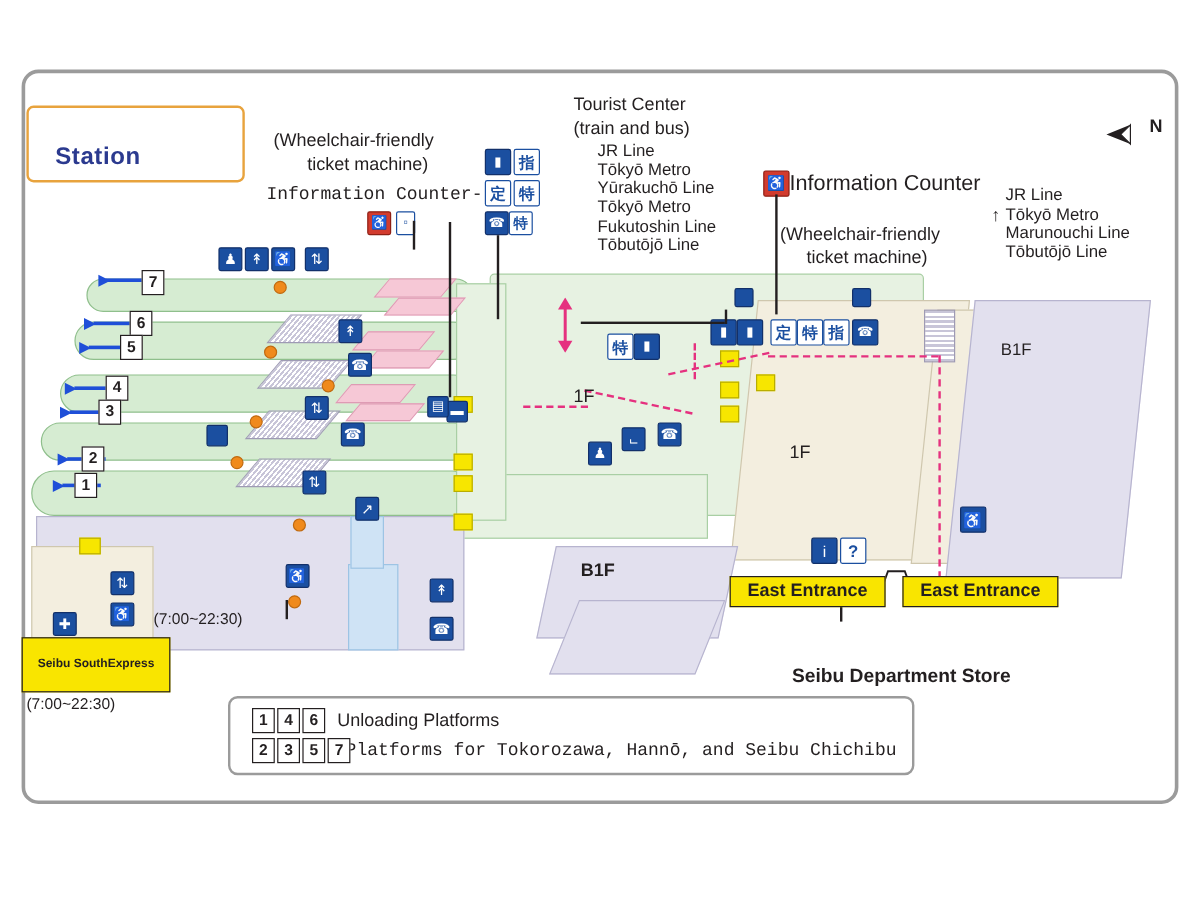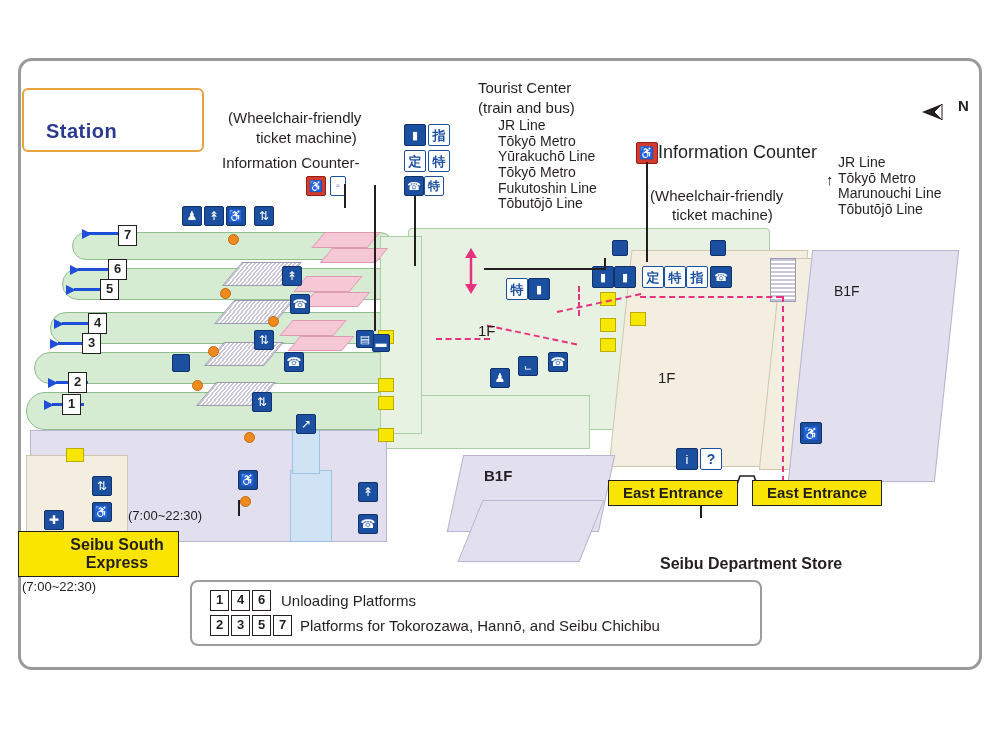--- a/index.html
+++ b/index.html
@@ -252,21 +252,21 @@
   <div class="ll" style="left:604px;top:258px;width:1.5px;height:12px;"></div>
   <div class="ll" style="left:700px;top:500px;width:1.5px;height:18px;"></div>
   <div class="ll" style="left:238px;top:500px;width:1.5px;height:16px;"></div>
 
   <svg class="abs" style="left:730px;top:472px;" width="34" height="26" viewBox="0 0 34 26">
     <path d="M2,26 L10,4 L24,4 L32,26" fill="none" stroke="#231f20" stroke-width="1.6"></path>
   </svg>
 
   <div class="txt" style="left:228px;top:110px;font-size:15px;">(Wheelchair-friendly</div>
   <div class="txt" style="left:256px;top:130px;font-size:15px;">ticket machine)</div>
-  <div class="txt" style="left:222px;top:155px;font-size:15px;">Information Counter-</div>
+  <div class="txt" style="left:222px;top:155px;font-size:15px;font-family:Liberation Mono, monospace;">Information Counter-</div>
 
   <div class="txt" style="left:478px;top:80px;font-size:15px;">Tourist Center</div>
   <div class="txt" style="left:478px;top:100px;font-size:15px;">(train and bus)</div>
   <div class="txt" style="left:498px;top:118px;font-size:14px;">JR Line
 Tōkyō Metro
 Yūrakuchō Line
 Tōkyō Metro
 Fukutoshin Line
 Tōbutōjō Line</div>
 
@@ -287,34 +287,34 @@
 
   <div class="txt b" style="left:660px;top:555px;font-size:16px;">Seibu Department Store</div>
 
   <div class="txt" style="left:128px;top:509px;font-size:13px;">(7:00~22:30)</div>
   <div class="txt" style="left:22px;top:580px;font-size:13px;">(7:00~22:30)</div>
 
 
   <div class="ybox" style="left:608px;top:480px;width:128px;height:24px;font-size:15px;">East Entrance</div>
   <div class="ybox" style="left:752px;top:480px;width:128px;height:24px;font-size:15px;">East Entrance</div>
 
-  <div class="ybox" style="left:18px;top:531px;width:122px;height:44px;font-size:16px;flex-direction:column;padding-left:37px;">
+  <div class="ybox" style="left:18px;top:531px;width:122px;height:44px;font-size:10px;flex-direction:row;">
     <span>Seibu South</span>
     <span>Express</span>
   </div>
 
   <div class="legend">
     <div class="row" style="left:18px;top:8px;">
       <span class="pnum" style="position:relative;left:0;top:0;">1</span>
       <span class="pnum" style="position:relative;left:2px;top:0;">4</span>
       <span class="pnum" style="position:relative;left:4px;top:0;">6</span>
       <span class="lab" style="margin-left:14px;">Unloading Platforms</span>
     </div>
     <div class="row" style="left:18px;top:33px;">
       <span class="pnum" style="position:relative;left:0;top:0;">2</span>
       <span class="pnum" style="position:relative;left:2px;top:0;">3</span>
       <span class="pnum" style="position:relative;left:4px;top:0;">5</span>
       <span class="pnum" style="position:relative;left:6px;top:0;">7</span>
-      <span class="lab" style="margin-left:14px;">Platforms for Tokorozawa, Hannō, and Seibu Chichibu</span>
+      <span class="lab" style="margin-left:2px;font-family:Liberation Mono, monospace;">Platforms for Tokorozawa, Hannō, and Seibu Chichibu</span>
     </div>
   </div>
 
 </div>
 
 </body></html>

